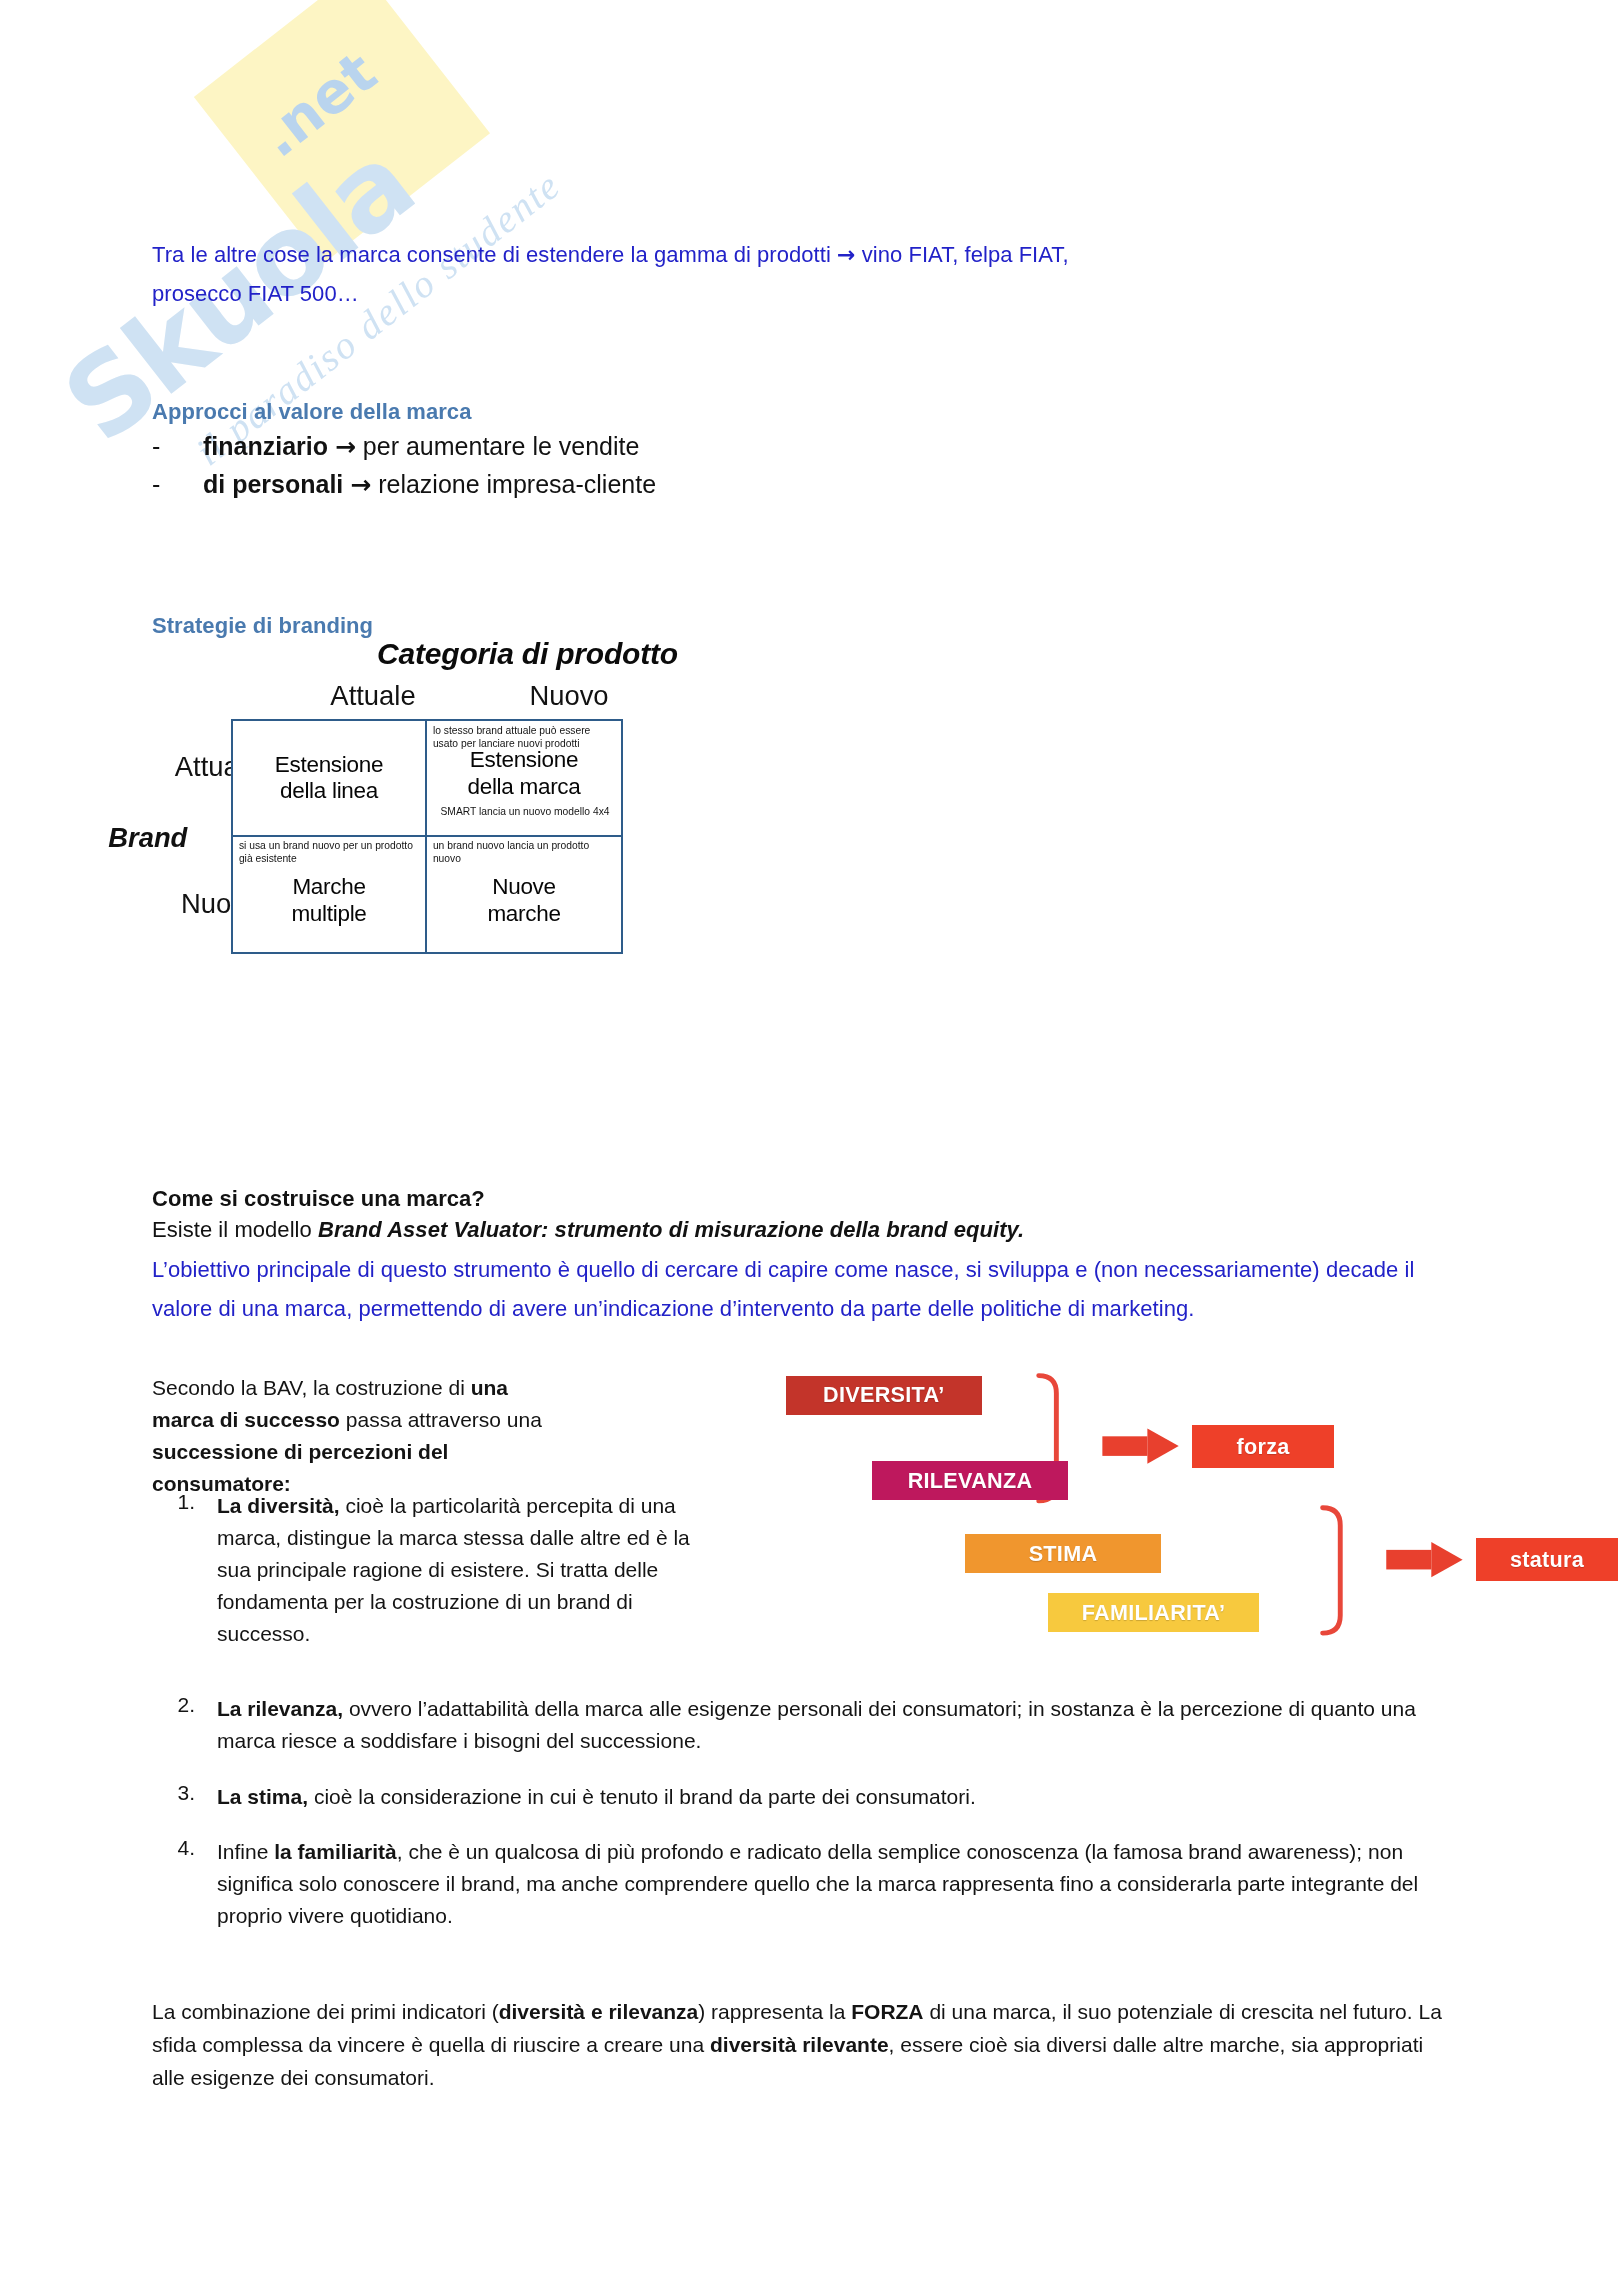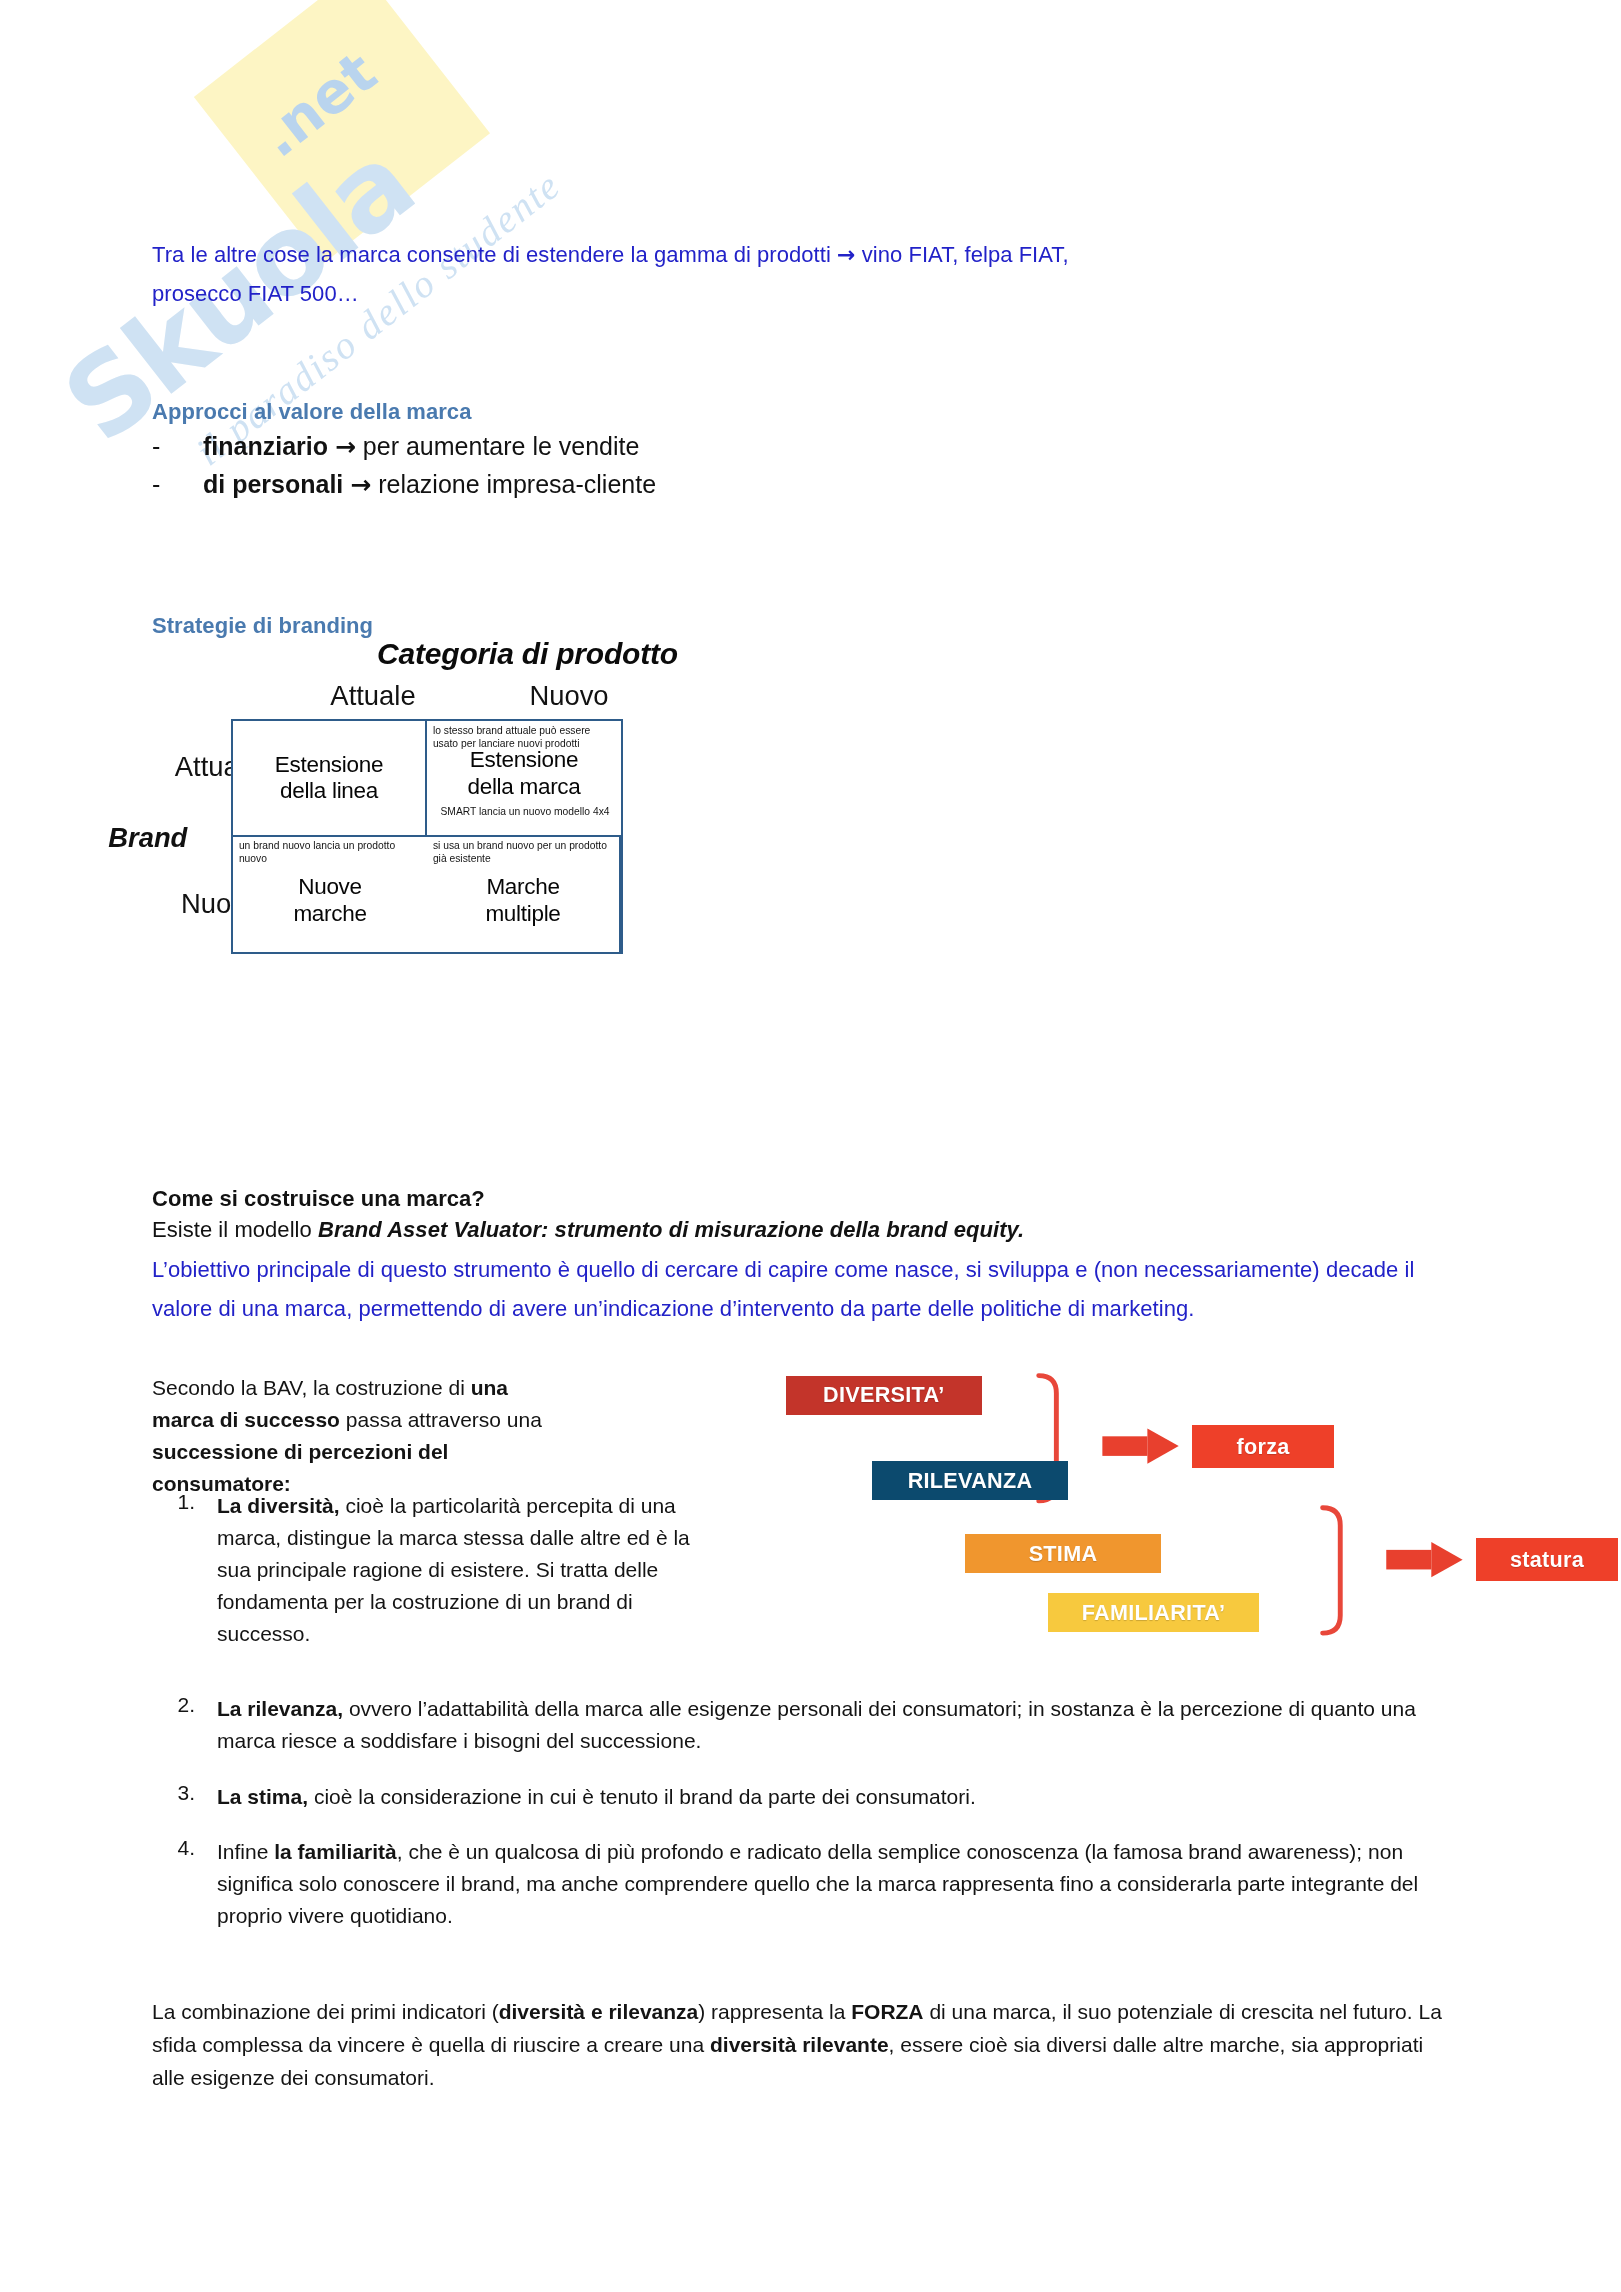--- a/index.html
+++ b/index.html
@@ -335,28 +335,28 @@
         <div class="cell rb bb" style="border-right-color: rgb(46, 92, 138); border-bottom-color: rgb(46, 92, 138);">
           <div class="cell-title" id="cell0-title">Estensione<br>della linea</div>
         </div>
 
         <div class="cell bb" style="border-bottom-color: rgb(46, 92, 138);">
           <div class="cell-note top">lo stesso brand attuale può essere usato per lanciare nuovi prodotti</div>
           <div class="cell-title shift-up" id="cell1-title">Estensione<br>della marca</div>
           <div class="cell-note bottom">SMART lancia un nuovo modello 4x4</div>
         </div>
 
+        <div class="cell rb" style="border-right-color: rgb(46, 92, 138);">
+          <div class="cell-note top">si usa un brand nuovo per un prodotto già esistente</div>
+          <div class="cell-title shift-dn" id="cell2-title">Marche<br>multiple</div>
+        </div>
+
         <div class="cell">
           <div class="cell-note top">un brand nuovo lancia un prodotto nuovo</div>
           <div class="cell-title shift-dn" id="cell3-title">Nuove<br>marche</div>
-        </div>
-
-        <div class="cell rb" style="border-right-color: rgb(46, 92, 138);">
-          <div class="cell-note top">si usa un brand nuovo per un prodotto già esistente</div>
-          <div class="cell-title shift-dn" id="cell2-title">Marche<br>multiple</div>
         </div>
 
       </div>
     </div>
 
     <div class="para black b" style="left:152px; top:1171px;">Come si costruisce una marca?</div>
 
     <div class="para black" style="left:152px; top:1210px; width:1294px;">
       <span>Esiste il modello </span><span class="bi">Brand Asset Valuator: strumento di misurazione della brand equity.</span>
     </div>
@@ -381,21 +381,21 @@
         </g>
 
         <g transform="translate(625,188)">
           <rect x="0" y="8" width="46" height="20" fill="#e8402e"></rect>
           <polygon points="46,0 78,18 46,36" fill="#e8402e"></polygon>
         </g>
       </svg>
 
       <div class="bav-box" id="bav-box-0" style="left: 11.8px; top: 17.6px; width: 196px; height: 39px; font-size: 21.6px; background: rgb(195, 52, 42);">DIVERSITA’</div>
 
-      <div class="bav-box" id="bav-box-1" style="left: 98px; top: 103px; width: 196px; height: 39px; font-size: 21.6px; background: #0c4a6e;">RILEVANZA</div>
+      <div class="bav-box" id="bav-box-1" style="left: 98px; top: 103px; width: 196px; height: 39px; font-size: 21.6px; background: #be185d;">RILEVANZA</div>
 
       <div class="bav-box" id="bav-box-2" style="left: 191px; top: 176px; width: 196px; height: 39px; font-size: 21.6px; background: rgb(240, 150, 46);">STIMA</div>
 
       <div class="bav-box" id="bav-box-3" style="left: 274px; top: 235px; width: 211px; height: 39px; font-size: 21.6px; background: rgb(247, 201, 62);">FAMILIARITA’</div>
 
       <div class="bav-box" id="bav-out-0" style="left: 418px; top: 67px; width: 142px; height: 43px; font-size: 21.6px; background: rgb(238, 64, 41);">forza</div>
 
       <div class="bav-box" id="bav-out-1" style="left: 702px; top: 180px; width: 142px; height: 43px; font-size: 21.6px; background: rgb(238, 64, 41);">statura</div>
     </div>
 

